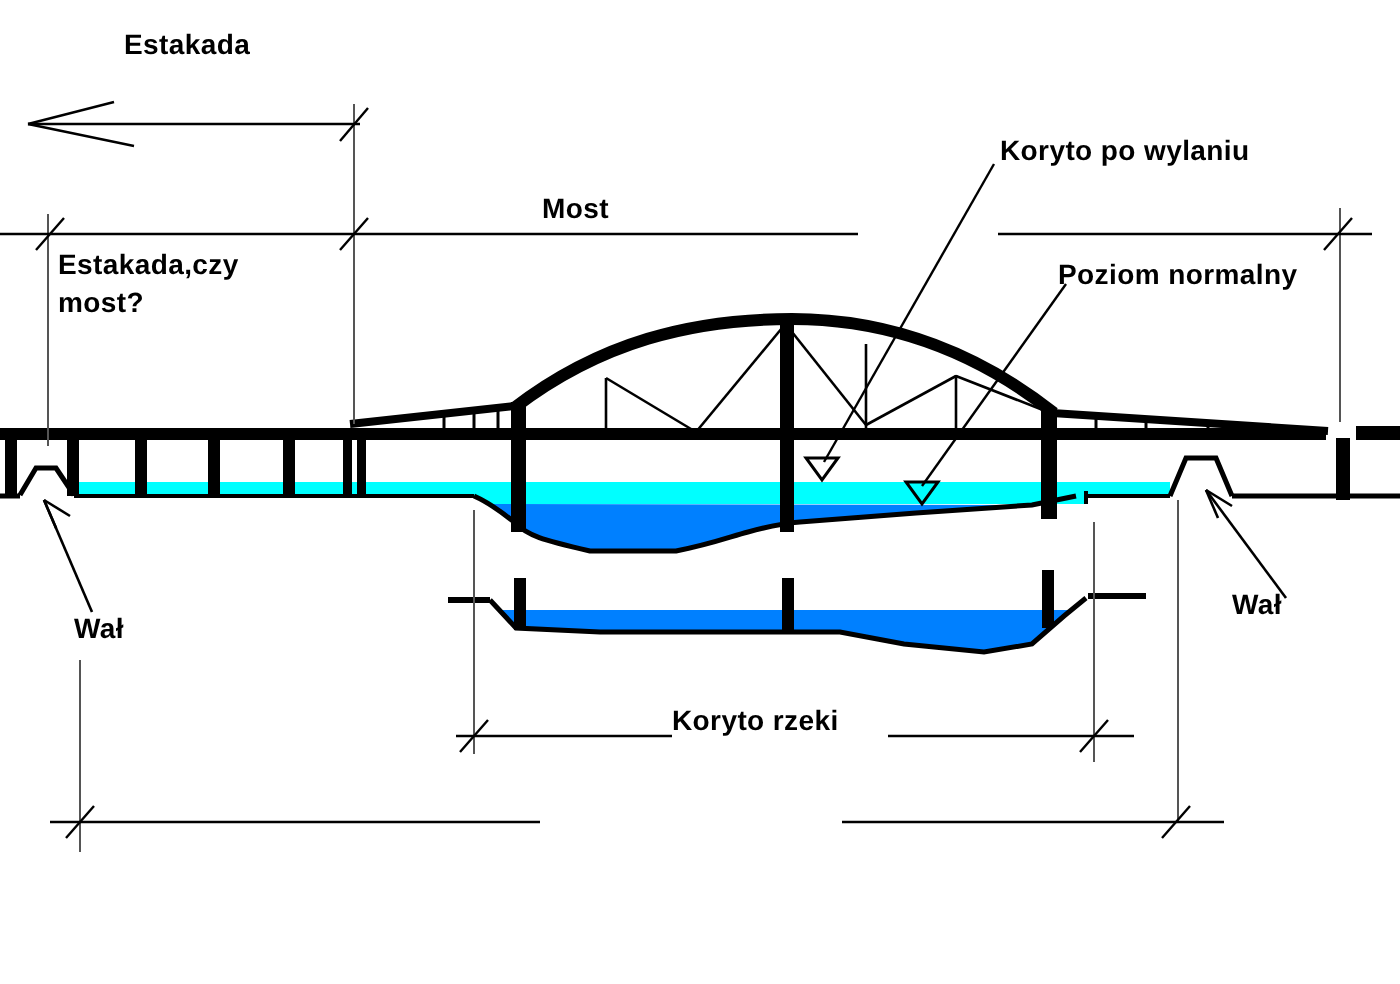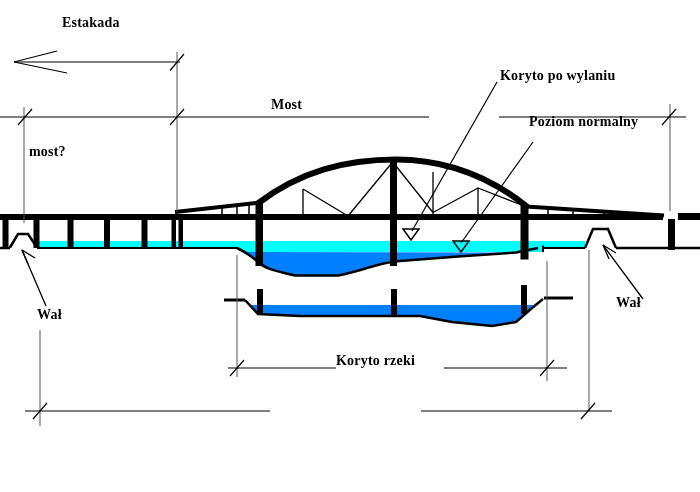--- a/index.html
+++ b/index.html
@@ -1,18 +1,18 @@
 <!DOCTYPE html>
 <html><head>
 <meta charset="utf-8">
 <style>
   html,body{margin:0;padding:0;background:#fff;}
   #canvas{
     position:relative;width:700px;height:492px;background:#ffffff;overflow:hidden;
-    font-family:Liberation Serif, serif;
+    font-family:Liberation Sans, sans-serif;
   }
   #drawing{position:absolute;left:0;top:0;}
   .lbl{
     position:absolute;color:#000;font-size:14px;font-weight:700;
     line-height:19px;white-space:pre;letter-spacing:0.2px;
   }
 </style>
 </head>
 <body>
 
@@ -158,19 +158,19 @@
     <g stroke="#000" stroke-width="1.5" fill="none">
       <path d="M403,229 L419,229 L411,240 Z"></path>
     </g>
     <g stroke="#000" stroke-width="1.5" fill="none">
       <path d="M453,241 L469,241 L461,252 Z"></path>
     </g>
   </svg>
 
   <div class="lbl" style="left:62px;top:13px;">Estakada</div>
   <div class="lbl" style="left:271px;top:95px;">Most</div>
-  <div class="lbl" style="left:29px;top:123px;"><br><span>most?</span></div>
+  <div class="lbl" style="left:29px;top:123px;"><span>Estakada,czy</span><br><span>most?</span></div>
   <div class="lbl" style="left:500px;top:66px;">Koryto po wylaniu</div>
-  <div class="lbl" style="left:529px;top:112px;">Poziom normalny</div>
+  <div class="lbl" style="left:529px;top:128px;">Poziom normalny</div>
   <div class="lbl" style="left:37px;top:305px;">Wał</div>
   <div class="lbl" style="left:616px;top:293px;">Wał</div>
   <div class="lbl" style="left:336px;top:351px;">Koryto rzeki</div>
 </div>
 
 </body></html>

